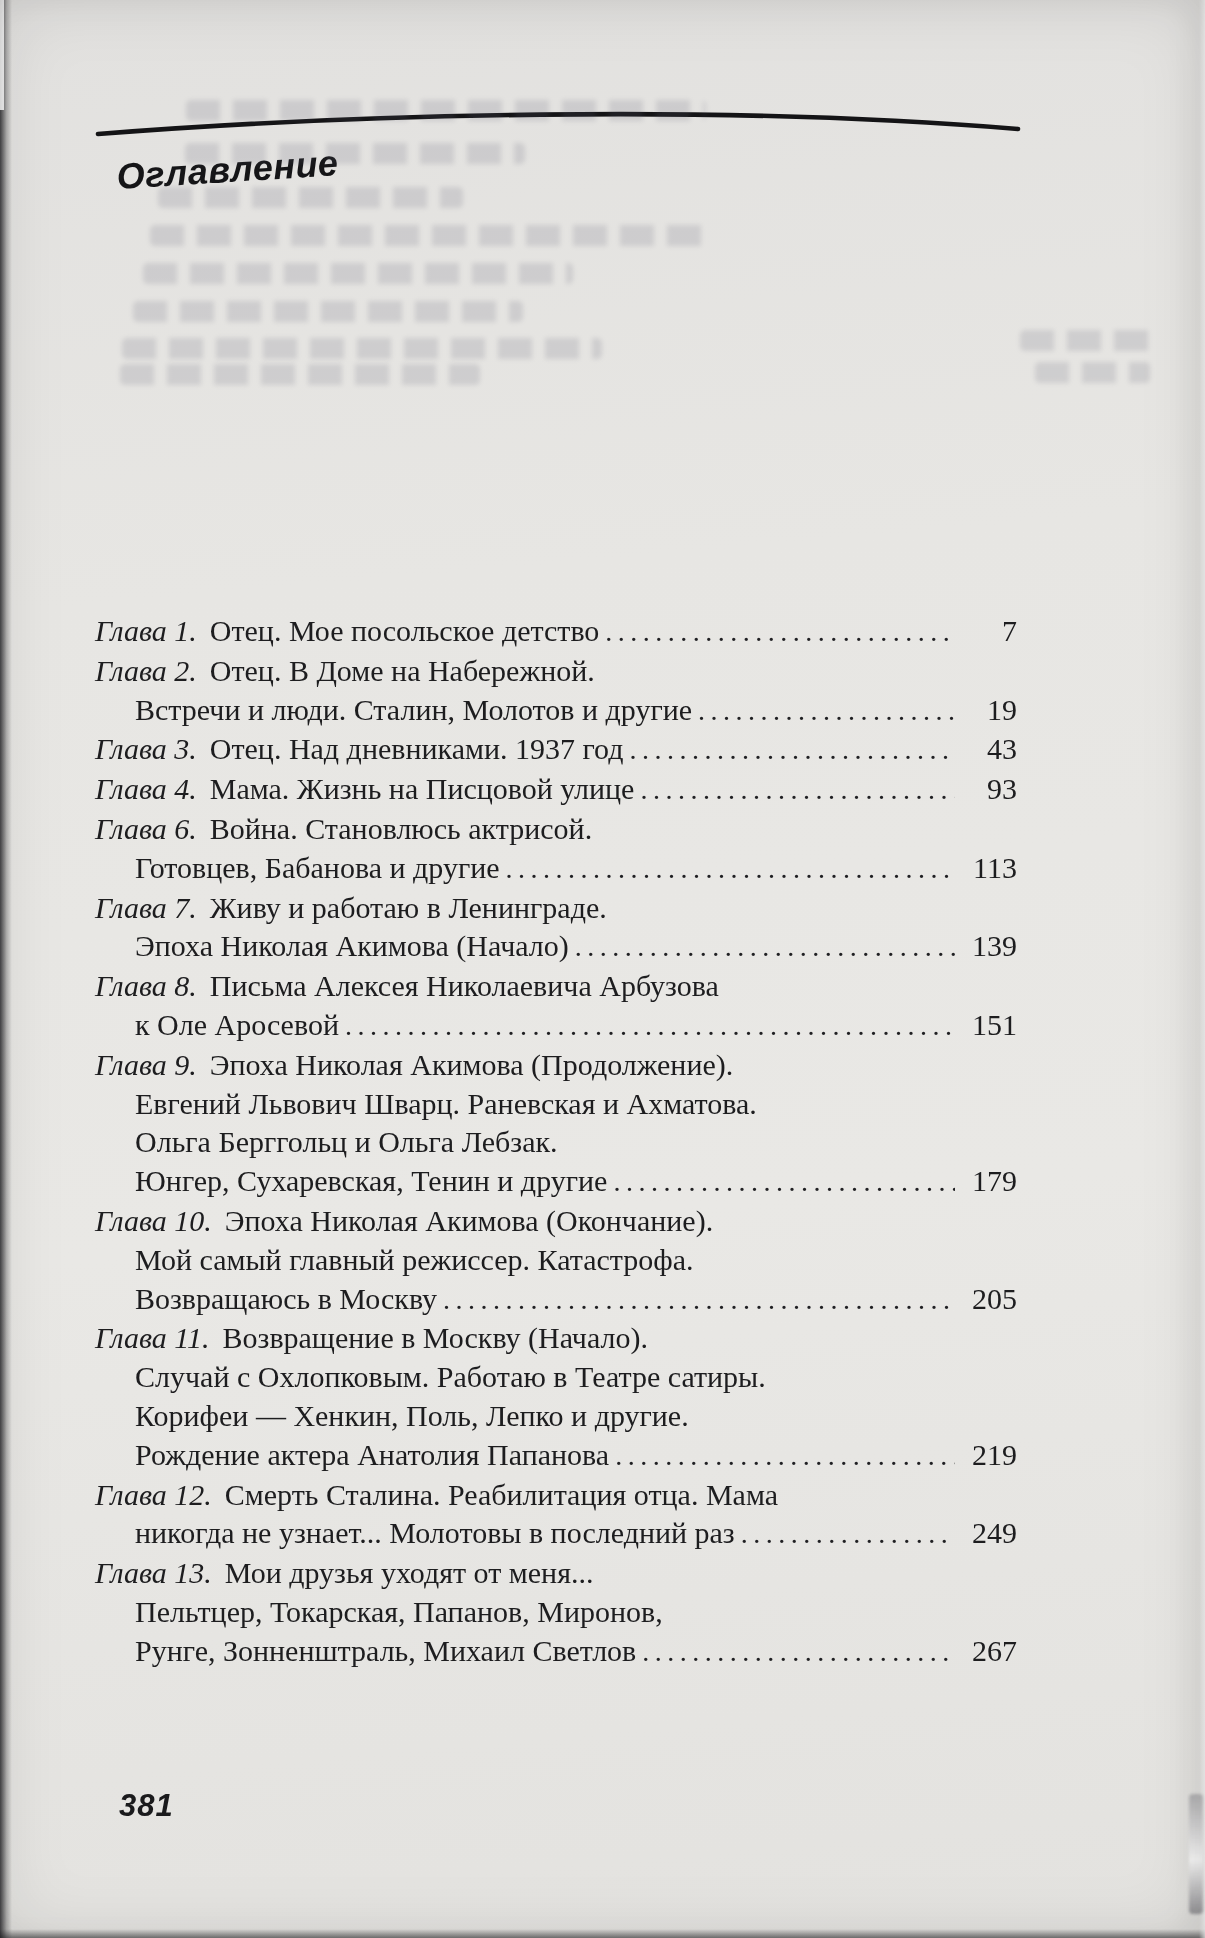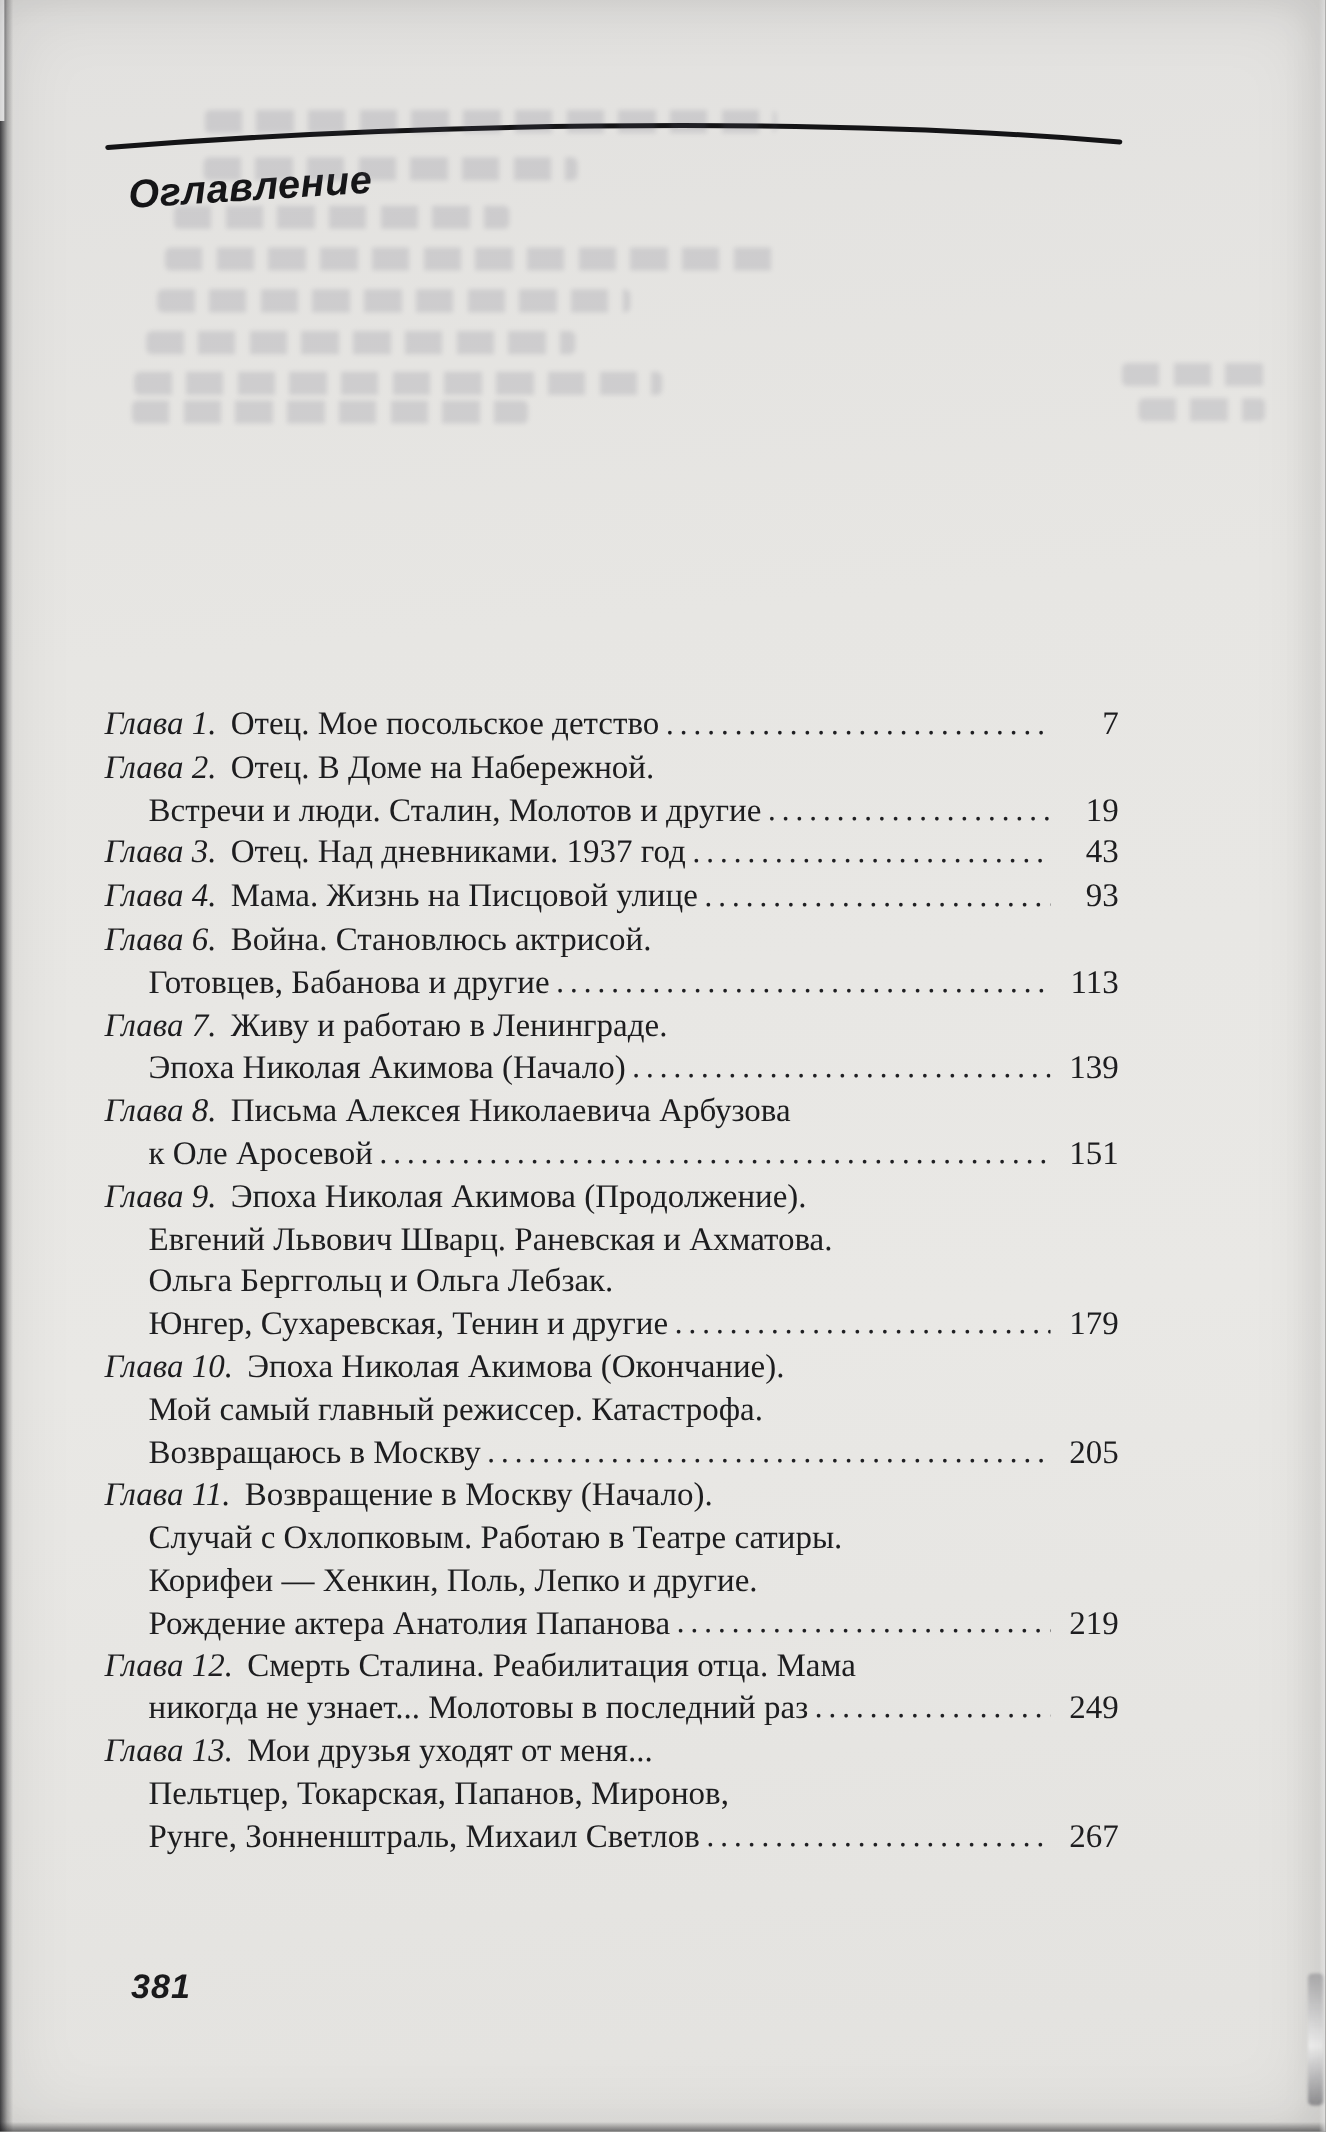--- a/index.html
+++ b/index.html
@@ -40,27 +40,27 @@
     transform:rotate(-3.6deg);transform-origin:left bottom;
     color:#151517;
   }
 
   
   .ghost{position:absolute;height:21px;border-radius:5px;
     background:repeating-linear-gradient(90deg,rgba(92,92,112,0.40) 0 34px,rgba(92,92,112,0) 34px 47px);
     filter:blur(2.4px);opacity:0.42;pointer-events:none;}
 
   
-  .toc{position:absolute;left:95px;top:639px;width:922px;}
+  .toc{position:absolute;left:95px;top:612px;width:922px;}
   .toc-line{
     display:flex;align-items:baseline;
     font-size:30px;line-height:38.8px;white-space:nowrap;
   }
   .toc-line .chapter{font-style:italic;margin-right:13px;flex:0 0 auto;}
-  .toc-line.cont{padding-left:40px;align-items:flex-end;}
+  .toc-line.cont{padding-left:40px;}
   .toc-line .txt{flex:0 0 auto;}
   .dots{flex:1 1 auto;overflow:hidden;white-space:nowrap;
     margin:0 8px 0 6px;letter-spacing:5.5px;font-size:28px;color:#1f1f22;}
   .dots::after{content:"....................................................................";}
   .pg{flex:0 0 auto;min-width:54px;text-align:right;}
 
   .folio{
     position:absolute;left:119px;top:1788px;
     font-family:"Liberation Sans",sans-serif;
     font-weight:700;font-style:italic;font-size:31px;color:#1a1a1c;

